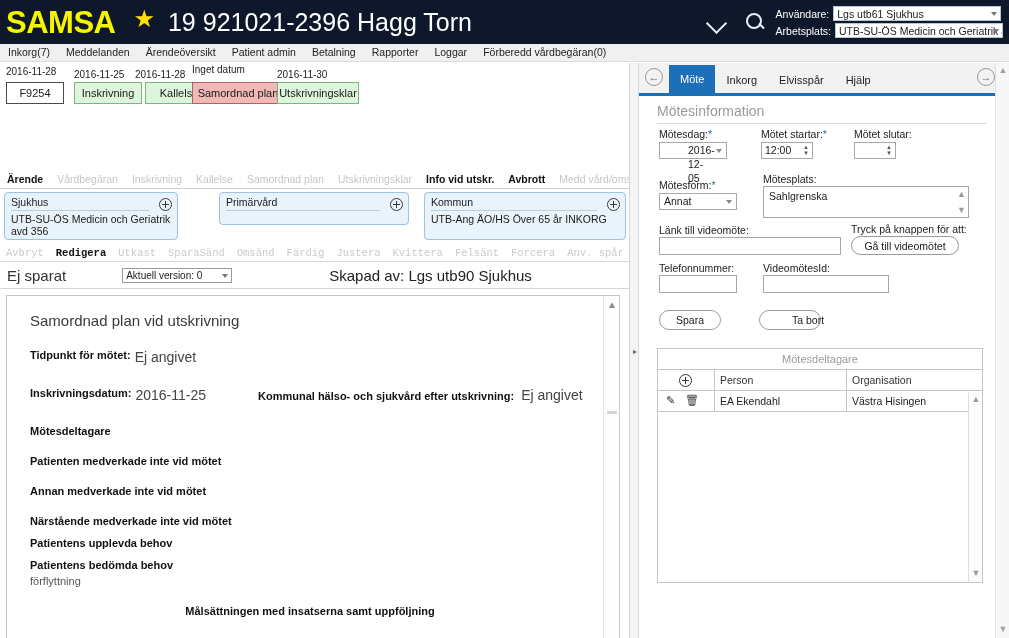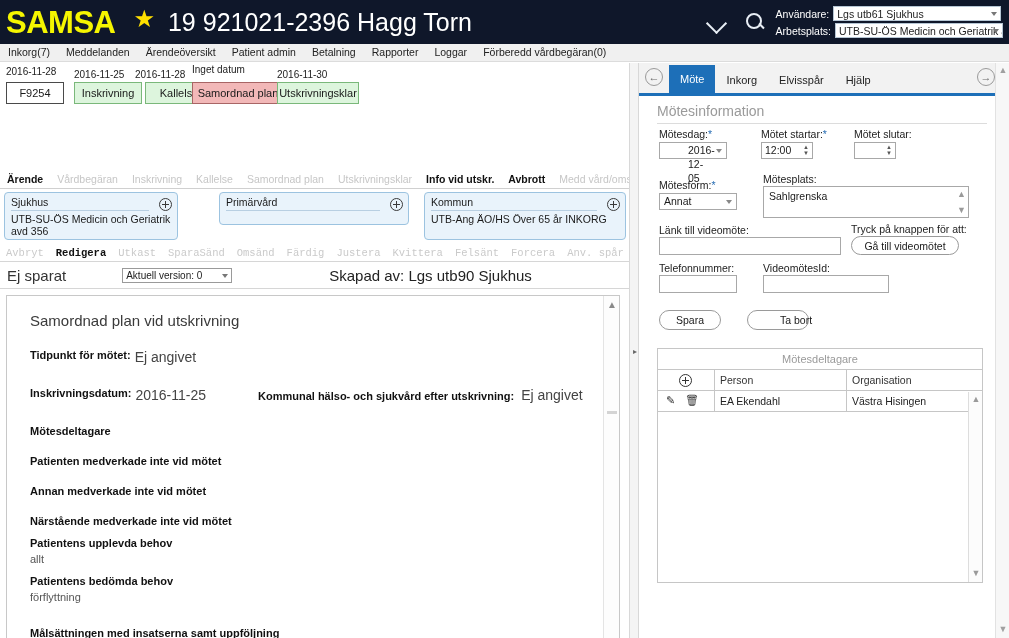--- a/index.html
+++ b/index.html
@@ -420,24 +420,23 @@
             <span class="dval">Ej angivet</span>
           </span>
         </div>
 
         <div id="docsections">
             <div class="dsec" style="margin-top: 0px;">Mötesdeltagare</div>
             <div class="dsec" style="margin-top: 18px;">Patienten medverkade inte vid mötet</div>
             <div class="dsec" style="margin-top: 18px;">Annan medverkade inte vid mötet</div>
             <div class="dsec" style="margin-top: 18px;">Närstående medverkade inte vid mötet</div>
             <div class="dsec" style="margin-top: 10px;">Patientens upplevda behov</div>
-            <div class="dtxt">allt</div>
             <div class="dsec" style="margin-top: 10px;">Patientens bedömda behov</div>
             <div class="dtxt">förflyttning</div>
-            <div class="dsec" style="margin-top: 24px;">Målsättningen med insatserna samt uppföljning</div>
+            <div class="dsec" style="margin-top: 18px; text-align: center;">Målsättningen med insatserna samt uppföljning</div>
           </div>
       </div>
 
       <div class="vsb">
         <div class="arw up">▲</div>
         <div class="thumb"></div>
 
       </div>
     </div>
 
@@ -514,21 +513,21 @@
     <div class="finput" style="left:20px; top:212px; width:78px; height:18px;">
       <span></span>
     </div>
 
     <div class="fl" style="left:124px; top:199px;">VideomötesId:</div>
     <div class="finput" style="left:124px; top:212px; width:126px; height:18px;">
       <span></span>
     </div>
 
     <div class="fbtn" style="left:20px; top:247px; width:62px; height:20px; line-height:19px;">Spara</div>
-    <div class="fbtn" style="left:108px; top:247px; width:62px; height:20px; line-height:19px;padding-left:32px;">Ta bort</div>
+    <div class="fbtn" style="left:120px; top:247px; width:62px; height:20px; line-height:19px;padding-left:32px;">Ta bort</div>
 
     <div class="ptable">
       <div class="pcap">Mötesdeltagare</div>
       <div class="phead">
         <div class="pc0">
           <span class="addcirc"></span>
         </div>
         <div class="pc1">Person</div>
         <div class="pc2">Organisation</div>
       </div>

